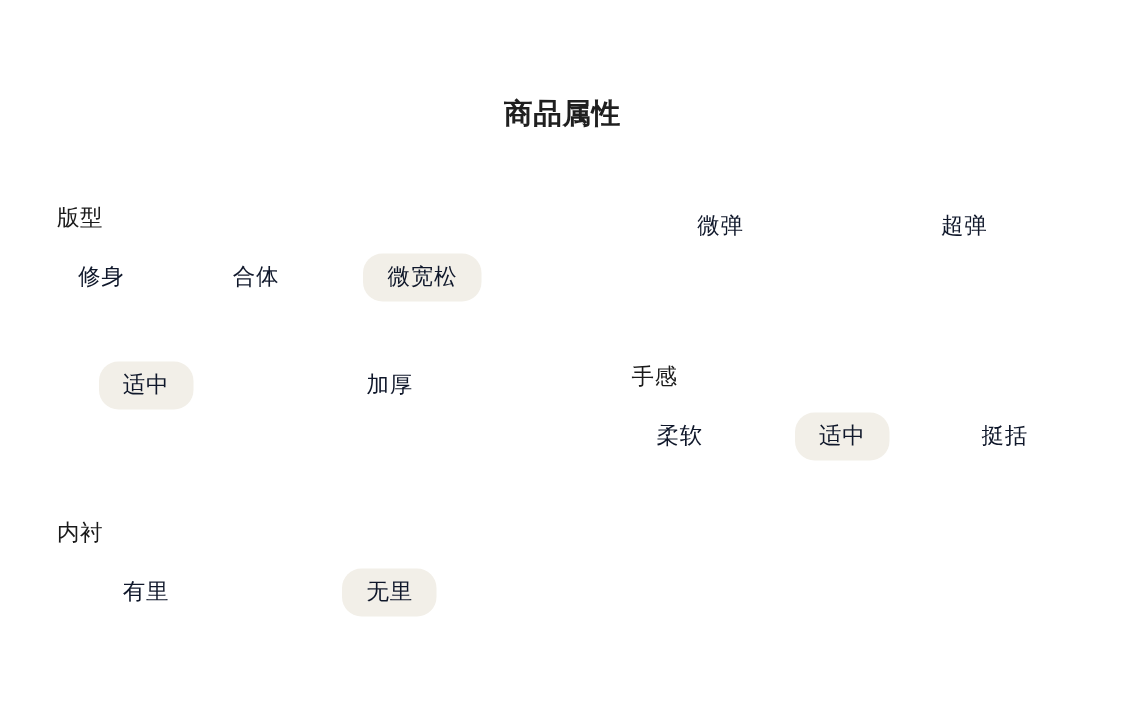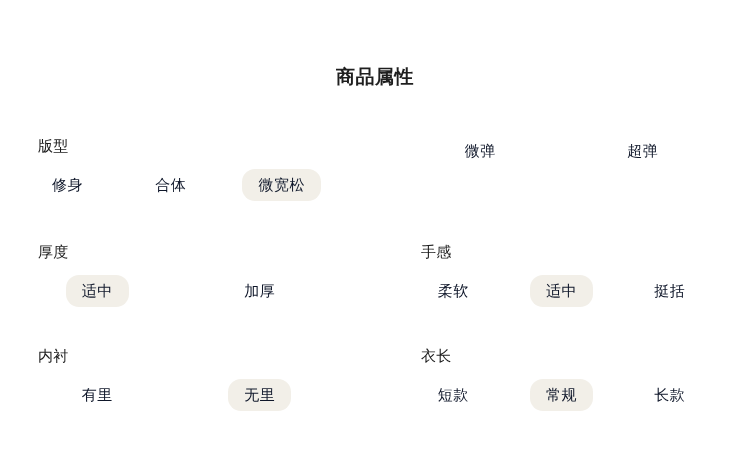--- a/index.html
+++ b/index.html
@@ -106,21 +106,20 @@
     </div>
 
     <div class="attr-group row-1">
       <div class="attr-options">
         <div class="attr-option">微弹</div>
         <div class="attr-option">超弹</div>
       </div>
     </div>
 
     <div class="attr-group row-2">
-      <div class="attr-label">厚度</div>
       <div class="attr-options">
         <div class="attr-option selected">适中</div>
         <div class="attr-option">加厚</div>
       </div>
     </div>
 
     <div class="attr-group row-2">
       <div class="attr-label">手感</div>
       <div class="attr-options">
         <div class="attr-option">柔软</div>
@@ -130,23 +129,15 @@
     </div>
 
     <div class="attr-group row-3">
       <div class="attr-label">内衬</div>
       <div class="attr-options">
         <div class="attr-option">有里</div>
         <div class="attr-option selected">无里</div>
       </div>
     </div>
 
-    <div class="attr-group row-3">
-      <div class="attr-label">衣长</div>
-      <div class="attr-options">
-        <div class="attr-option">短款</div>
-        <div class="attr-option selected">常规</div>
-        <div class="attr-option">长款</div>
-      </div>
-    </div>
 
   </div>
 </div>
 
 </body></html>

